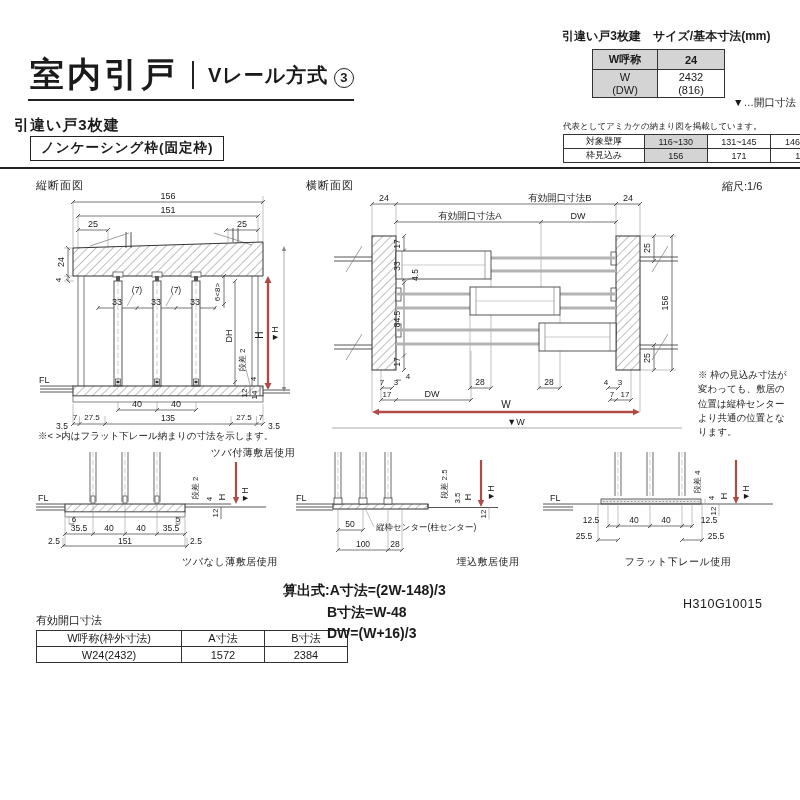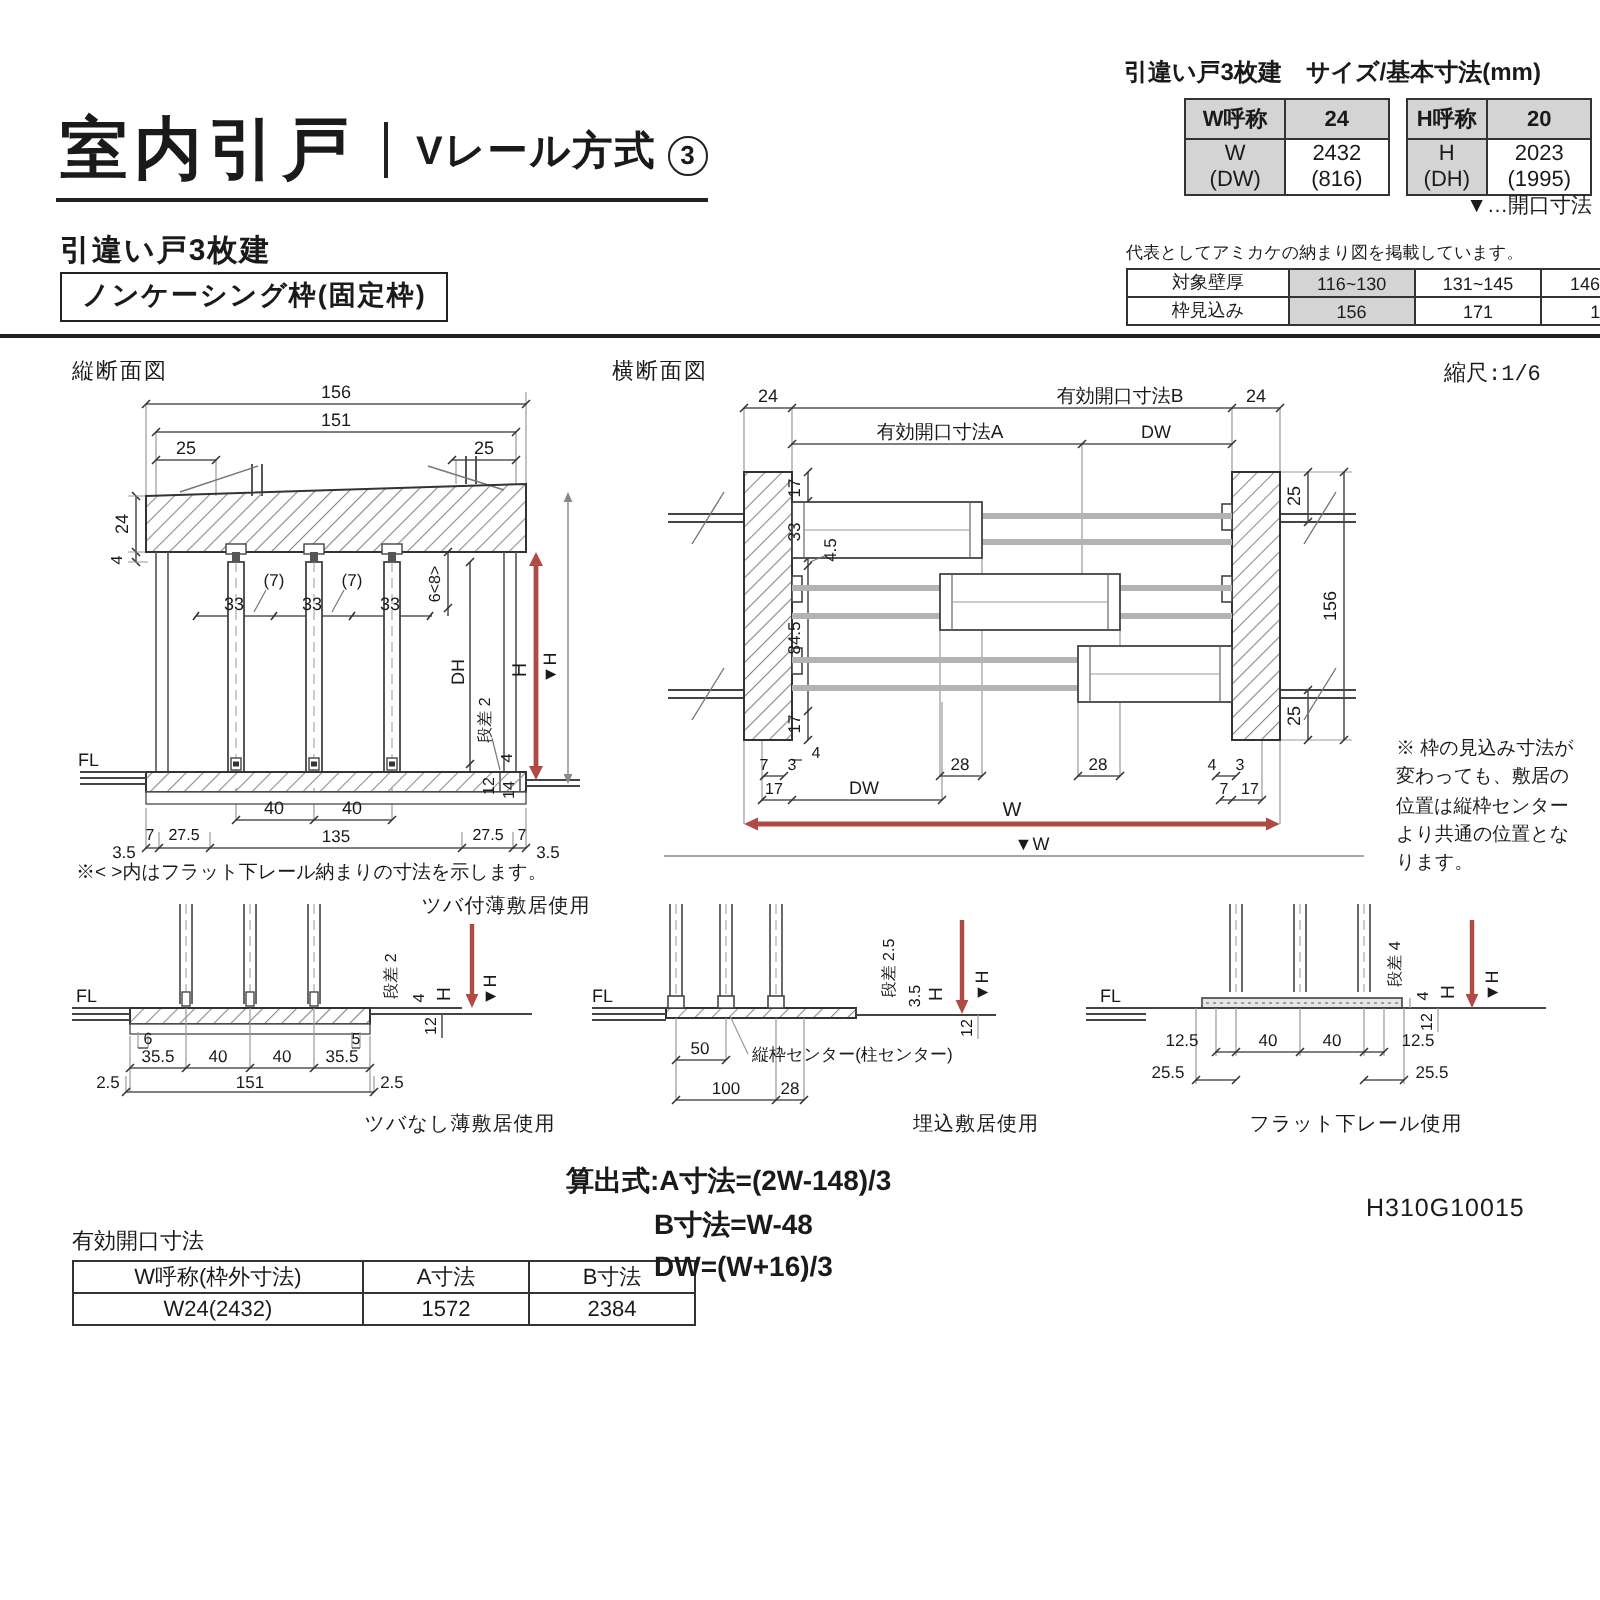--- a/index.html
+++ b/index.html
@@ -31,21 +31,21 @@
   .sec-title{font-size:15px;font-weight:bold;letter-spacing:1px;}
   .sec-box{display:inline-block;border:1.5px solid #222;font-size:13.5px;font-weight:bold;
       padding:2px 10px 3px;letter-spacing:1px;}
 
   .wt-note{font-size:8.5px;display:flex;justify-content:space-between;align-items:flex-end;margin-bottom:1px;}
   .wt-unit{border:1px solid #555;padding:0 3px;font-size:8px;}
   .wt td{border:1px solid #333;font-size:9px;text-align:center;padding:0 2px;height:13px;}
   .wt .shade{background:#d4d4d4;}
 
   .dia-label{font-size:11px;letter-spacing:1px;}
-  .scale-label{font-size:11px;font-family:Liberation Mono, monospace;}
+  .scale-label{font-size:11px;}
 
   .note-block{font-size:9.5px;line-height:1.5;}
 
   
   .ot-title{font-size:11px;margin-bottom:2px;margin-top:34px;}
   .ot td{border:1px solid #333;font-size:11px;text-align:center;height:15px;padding:0 13px;}
   .formula{font-size:14px;line-height:1.55;font-weight:bold;}
   .formula .ind{padding-left:44px;}
   .doc-code{font-size:12.5px;letter-spacing:0.5px;}
 
@@ -78,39 +78,25 @@
           <td class="hd" style="width:62px">24</td>
         </tr>
         <tr>
           <td class="lb pre">W
 (DW)</td>
           <td class="pre">2432
 (816)</td>
         </tr>
       </tbody>
         </table>
-      <table class="st">
-        <tbody>
-            <tr>
-          <td class="hd" style="width:48px">H呼称</td>
-          <td class="hd" style="width:62px">20</td>
-        </tr>
-        <tr>
-          <td class="lb pre">H
-(DH)</td>
-          <td class="pre">2023
-(1995)</td>
-        </tr>
-      </tbody>
-        </table>
     </div>
   </div>
   <div class="abs open-note" style="left:660px;top:96px;width:136px;">▼…開口寸法</div>
 
-  <div class="abs sec-title" style="left:30px;top:116px;">引違い戸3枚建</div>
+  <div class="abs sec-title" style="left:14px;top:116px;">引違い戸3枚建</div>
   <div class="abs" style="left:30px;top:136px;">
     <span class="sec-box">ノンケーシング枠(固定枠)</span>
   </div>
 
   <div class="abs" style="left:563px;top:121px;width:272px;">
     <div class="wt-note">
       <span>代表としてアミカケの納まり図を掲載しています。</span>
       <span class="wt-unit">mm</span>
     </div>
     <table class="wt" style="width:100%">

